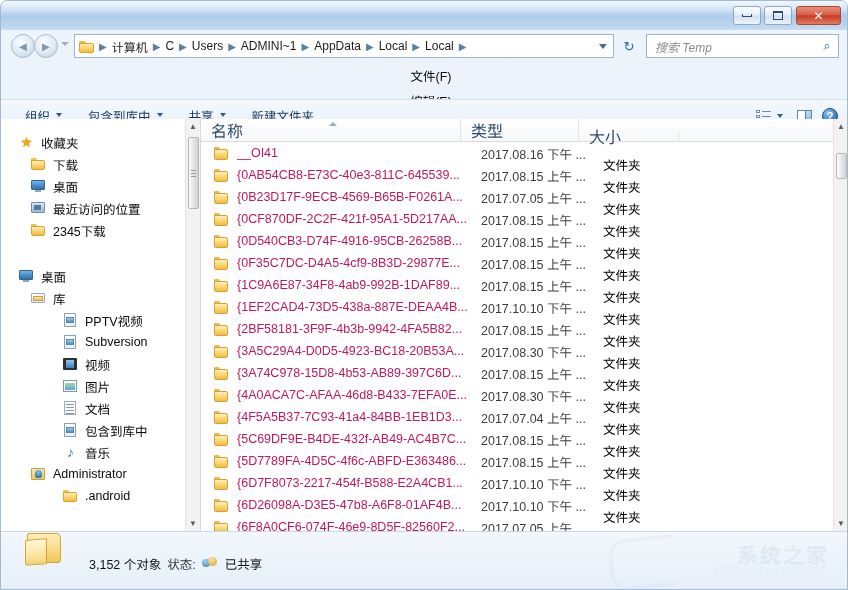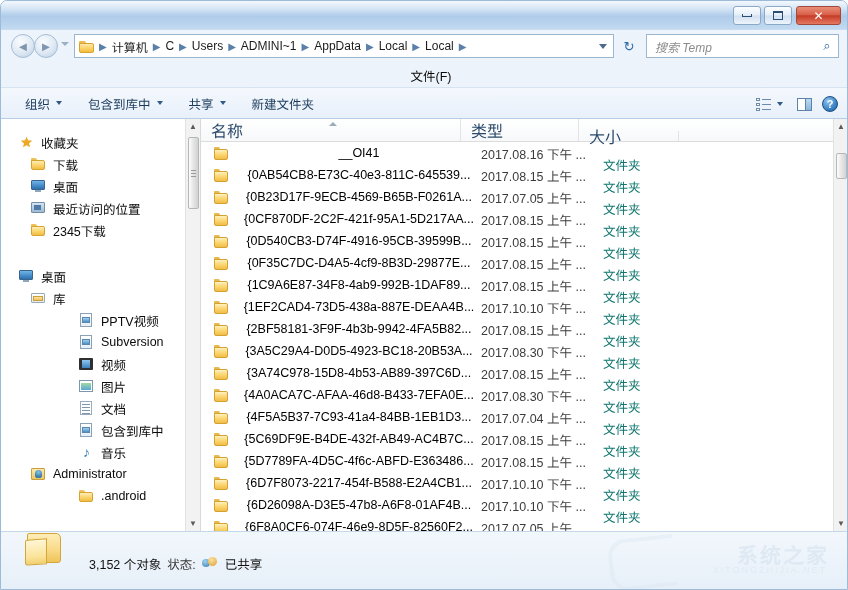--- a/index.html
+++ b/index.html
@@ -217,21 +217,21 @@
     font-size: 12.5px;
     color: #0b0b0b;
     padding: 3px 9px;
     cursor: default;
     white-space: nowrap;
   }
 
   
   #toolbar {
     position: absolute;
-    left: 0; top: 86px;
+    left: 0; top: 98px;
     width: 848px; height: 32px;
     background: linear-gradient(to bottom, #f4f8fd 0%, #e8f0fa 100%);
     border-top: 1px solid #d6e4f2;
     border-bottom: 1px solid #b7cde3;
     box-sizing: border-box;
     display: flex;
     align-items: center;
     padding-left: 14px;
   }
   .tb-item {
@@ -344,21 +344,21 @@
     display: flex;
     align-items: center;
     font-size: 12.5px;
     color: #0a0a0a;
     white-space: nowrap;
     cursor: default;
     padding-left: 4px;
   }
   .nav-row.lvl0 { padding-left: 16px; font-weight: normal; }
   .nav-row.lvl1 { padding-left: 28px; }
-  .nav-row.lvl2 { padding-left: 76px; }
+  .nav-row.lvl2 { padding-left: 48px; margin-left: 12px; }
   .nav-spacer { height: 12px; }
   .nav-ico {
     width: 17px; height: 15px;
     margin-right: 6px;
     flex: none;
     position: relative;
   }
   
   .ico-star {
     color: #f0a81e;
@@ -638,36 +638,35 @@
     position: absolute; left: 1px; top: 3px;
     width: 14px; height: 11px;
     background: linear-gradient(to bottom, #fff1bf 0%, #fcd979 45%, #f0bd45 100%);
     border: 1px solid #d5a130;
     border-radius: 1px 2px 2px 2px;
     box-sizing: border-box;
   }
   .f-name {
     width: 244px;
     font-size: 12.5px;
-    color: #000000;
+    color: #be185d;
     white-space: nowrap;
     overflow: hidden;
     text-overflow: clip;
-    text-align: center;
   }
   .f-date {
     width: 122px;
     font-size: 12.5px;
     color: #3c3c3c;
     white-space: nowrap;
   }
   .f-type {
     width: 118px;
     font-size: 12.5px;
-    color: #0f766e;
+    color: #000000;
     white-space: nowrap;
     margin-top: 23px;
   }
   .f-size {
     width: 100px;
     font-size: 12.5px;
     color: #0a0a0a;
   }
 
   
@@ -1022,21 +1021,21 @@
           </div>
           <div class="file-row">
             <span class="f-ico"></span>
             <span class="f-name">{0CF870DF-2C2F-421f-95A1-5D217AA...</span>
             <span class="f-date">2017.08.15 上午 ...</span>
             <span class="f-type">文件夹</span>
             <span class="f-size"></span>
           </div>
           <div class="file-row">
             <span class="f-ico"></span>
-            <span class="f-name">{0D540CB3-D74F-4916-95CB-39599B...</span>
+            <span class="f-name">{0D540CB3-D74F-4916-95CB-26258B...</span>
             <span class="f-date">2017.08.15 上午 ...</span>
             <span class="f-type">文件夹</span>
             <span class="f-size"></span>
           </div>
           <div class="file-row">
             <span class="f-ico"></span>
             <span class="f-name">{0F35C7DC-D4A5-4cf9-8B3D-29877E...</span>
             <span class="f-date">2017.08.15 上午 ...</span>
             <span class="f-type">文件夹</span>
             <span class="f-size"></span>

